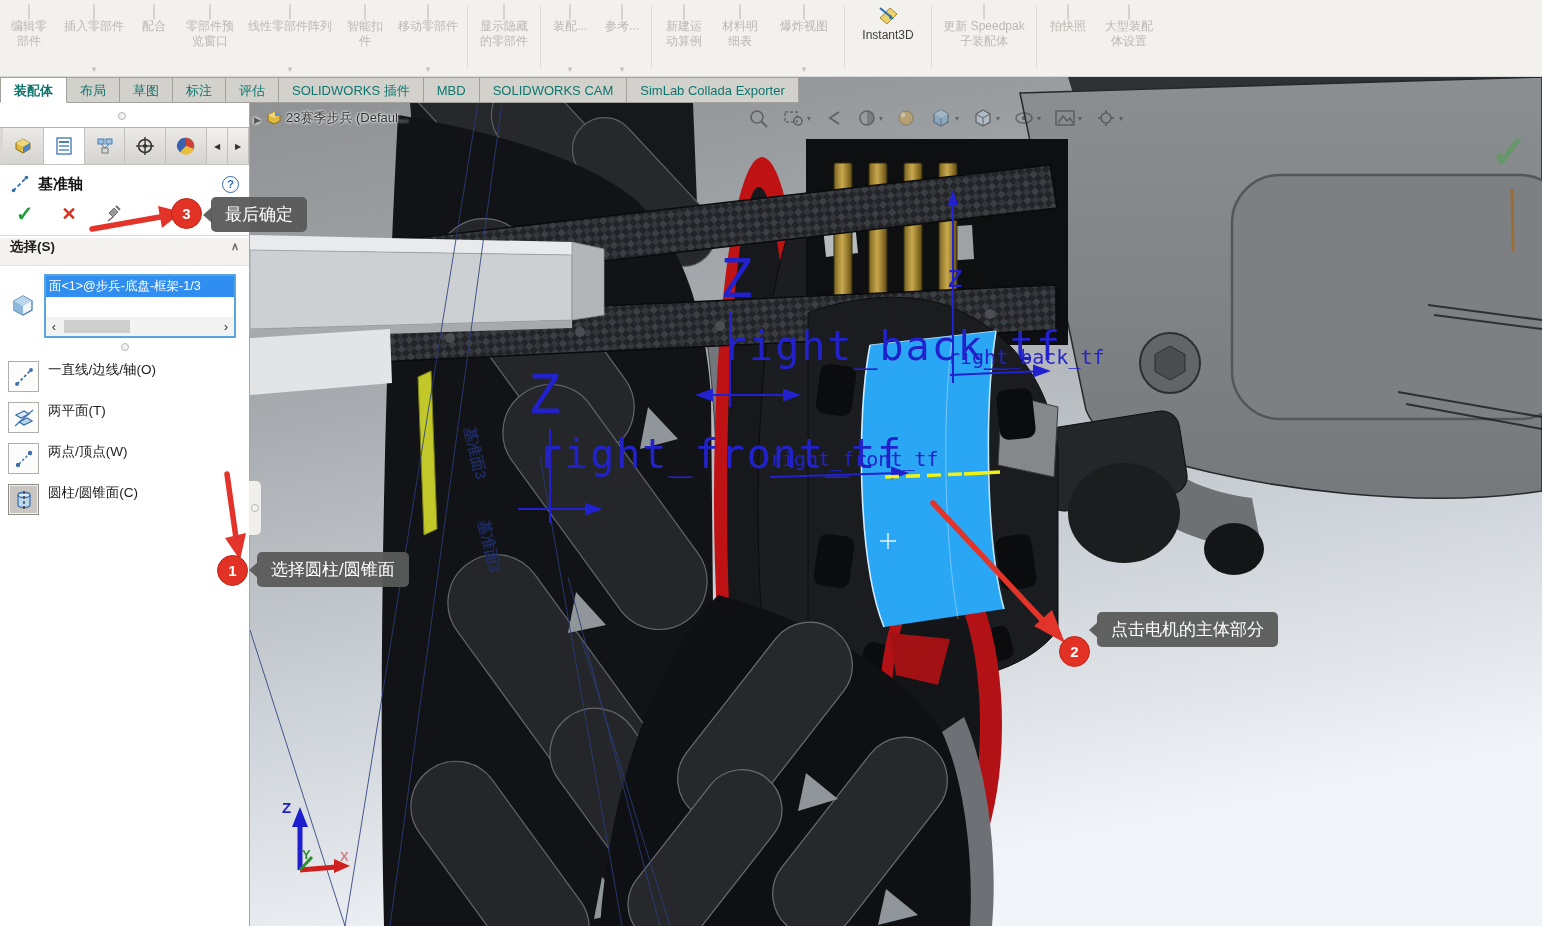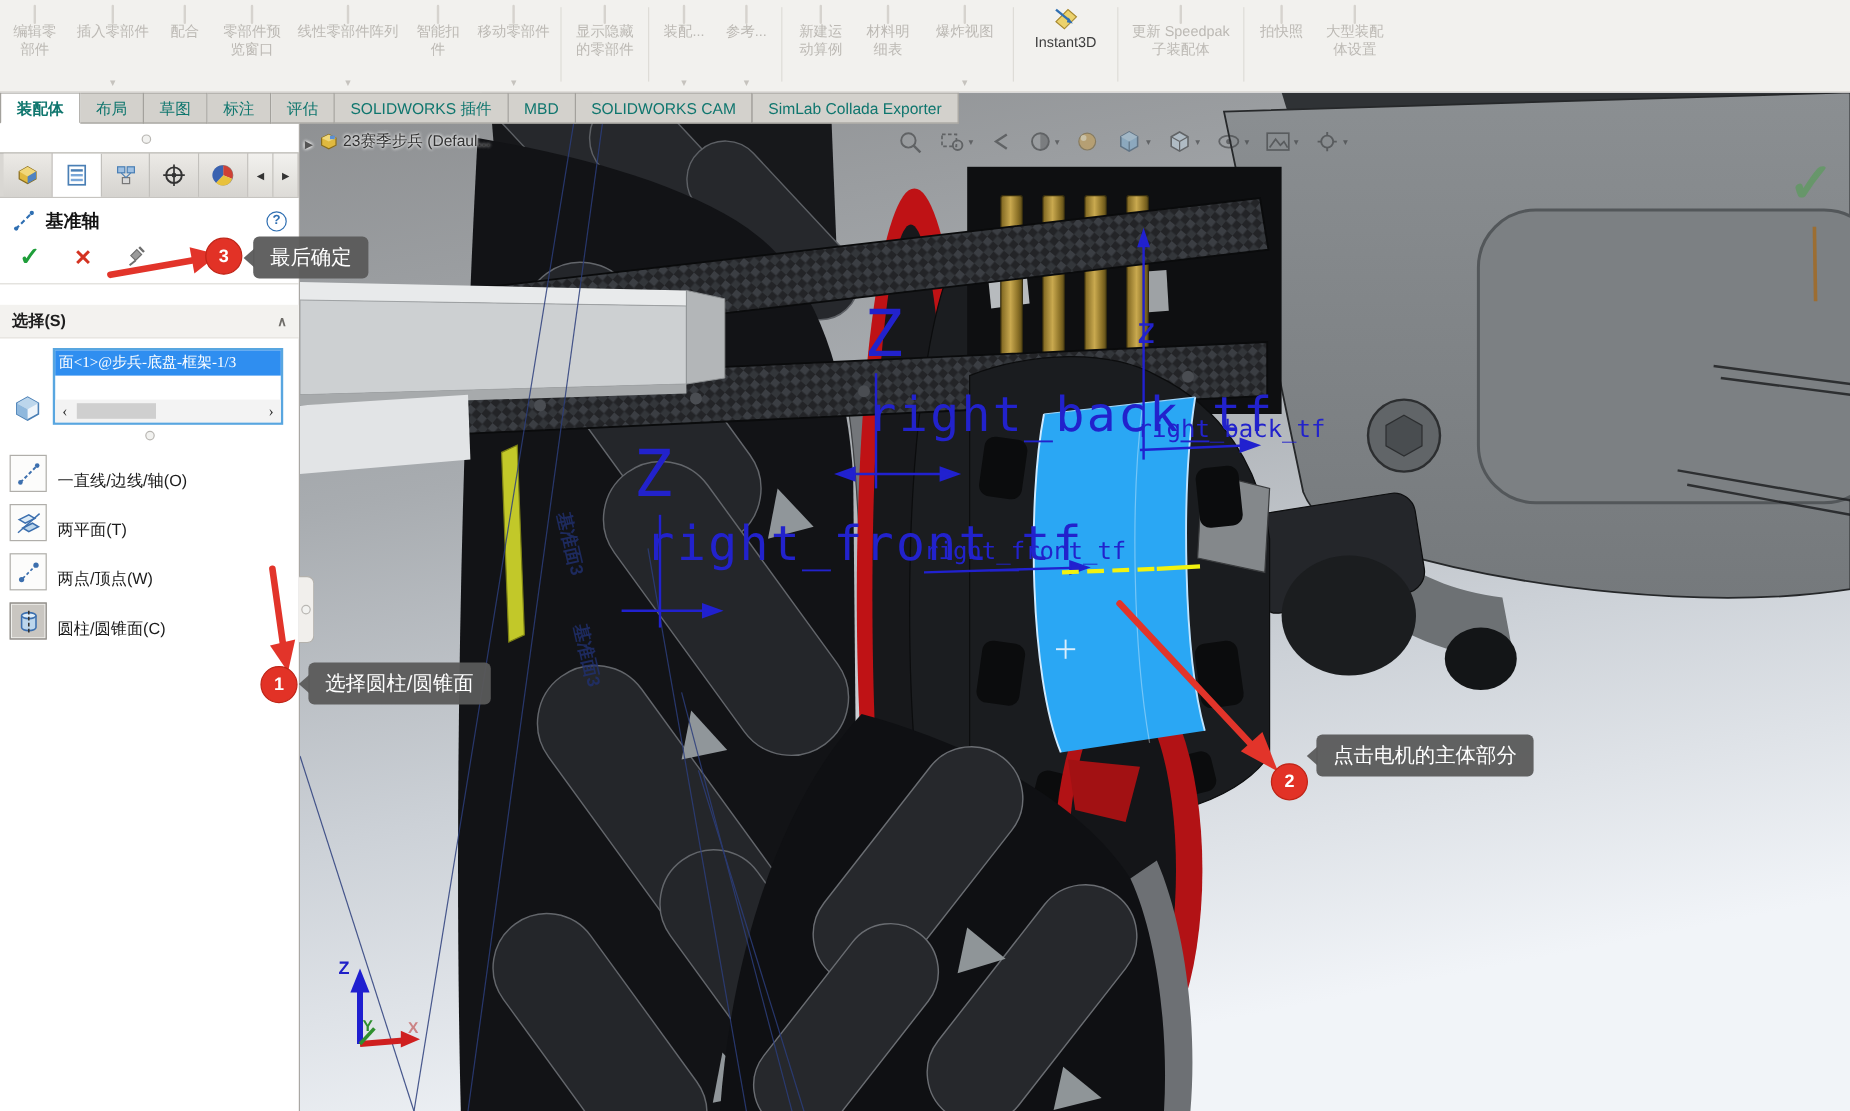--- a/index.html
+++ b/index.html
@@ -41,35 +41,35 @@
   .pm-tab.active{background:#fff;}
   .pm-tab-arrow{width:20px;display:flex;align-items:center;justify-content:center;
                 background:linear-gradient(#f2f1ee,#dddbd7);border-right:1px solid #c2c0bc;font-size:8px;color:#333;}
   .pm-header{display:flex;align-items:center;padding:9px 10px 5px 10px;}
   .pm-title{font-weight:bold;font-size:15px;color:#141414;margin-left:8px;}
   .help-icon{margin-left:auto;width:17px;height:17px;border:1.5px solid #2f6fb2;border-radius:50%;color:#2f6fb2;
              font-size:11px;font-weight:bold;display:flex;align-items:center;justify-content:center;box-sizing:border-box;}
   .pm-actions{display:flex;align-items:center;gap:28px;padding:3px 16px 9px 16px;border-bottom:1px solid #dedcd8;}
   .btn-ok::after{content:"✓";color:#1f9e3a;font-size:21px;font-weight:bold;}
   .btn-cancel::after{content:"✕";color:#d43321;font-size:18px;font-weight:bold;}
-  .pm-group{height:27px;background:#f3f2ef;border-bottom:1px solid #e5e3df;display:flex;align-items:center;
-            padding:0 10px;font-weight:bold;font-size:13.5px;color:#1e1e1e;margin-top:17px;}
+  .pm-group{height:27px;background:#f3f2ef;border-bottom:1px solid #e5e3df;display:flex;
+            padding:0 10px;font-weight:bold;font-size:13.5px;color:#1e1e1e;margin-top:2px;}
   .chev::after{content:"∧";margin-left:auto;color:#6f6d69;font-size:11px;}
   .pm-group .chev{margin-left:auto;}
-  .sel-zone{padding:8px 8px 2px 10px;display:flex;align-items:flex-end;font-family:Liberation Serif, serif;}
+  .sel-zone{padding:8px 8px 2px 10px;display:flex;align-items:center;}
   .sel-box{margin-left:8px;width:192px;height:64px;border:2px solid #58a6e0;background:#fff;position:relative;box-sizing:border-box;}
   .sel-row{height:21px;background:#2f8ef0;color:#fff;font-size:12.5px;line-height:21px;padding:0 3px;
            white-space:nowrap;overflow:hidden;}
   .sel-scroll{position:absolute;left:0;right:0;bottom:0;height:19px;background:#f3f3f3;display:flex;align-items:center;}
   .ss-btn{width:16px;text-align:center;color:#333;font-size:13px;line-height:19px;}
   .ss-thumb{width:66px;height:13px;background:#cfcfcf;margin-left:2px;}
   .ss-spacer{flex:1;}
   .sel-under-dot{display:block;margin:3px auto 0 auto;width:6px;}
   .opts{padding:10px 0 0 8px;}
-  .opt{display:flex;align-items:flex-end;margin:0 0 8px 0;height:33px;}
+  .opt{display:flex;align-items:flex-start;margin:0 0 8px 0;height:33px;}
   .opt-btn{width:31px;height:31px;border:1px solid #b0aeaa;background:#fcfcfb;display:flex;align-items:center;
            justify-content:center;box-sizing:border-box;flex:0 0 auto;}
   .opt.selected .opt-btn{background:#c9c6c1;border-color:#8f8d89;box-shadow:inset 0 0 0 1px #efefec;}
   .opt-label{margin-left:9px;font-size:13.5px;color:#1b1b1b;white-space:nowrap;}
   .split-handle{position:absolute;left:249px;top:480px;width:13px;height:56px;background:#f1efec;
                 border:1px solid #b3b1ad;border-left:none;border-radius:0 6px 6px 0;z-index:25;
                 display:flex;align-items:center;justify-content:center;box-sizing:border-box;}
 
   
   .viewport{position:absolute;left:250px;top:77px;width:1292px;height:849px;overflow:hidden;z-index:5;background:#b7bbc0;}

